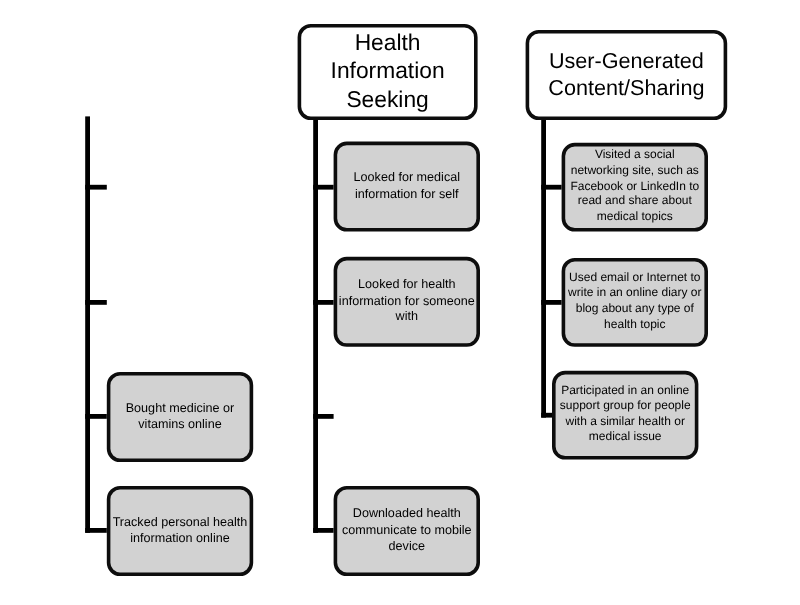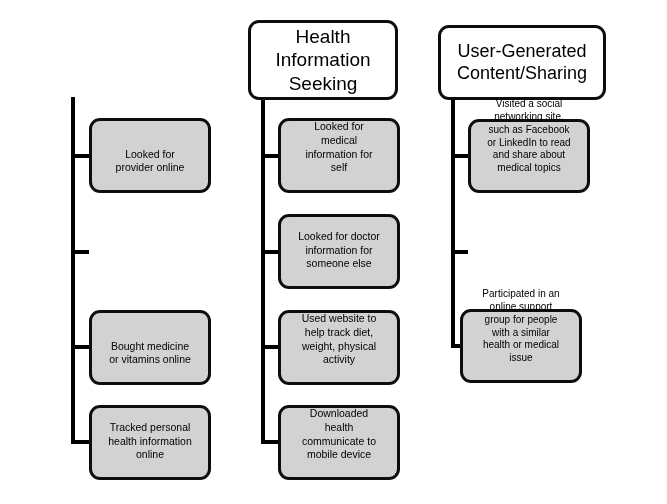--- a/index.html
+++ b/index.html
@@ -28,22 +28,21 @@
   }
   .hdr {
     background: #ffffff;
     line-height: 1.22;
     padding: 0 4px;
   }
   .item {
     background: #d2d2d2;
     width: 122px;
     line-height: 1.3;
-    padding: 15px;
-    align-items: flex-end;
+    padding: 0;
   }
   .item span, .hdr span {
     display: block;
     width: 100%;
   }
   .vline {
     position: absolute;
     width: 4px;
     background: #000000;
   }
@@ -70,49 +69,46 @@
   <div class="stub" style="left:261px;top:154px;width:17px"></div>
   <div class="stub" style="left:261px;top:250px;width:17px"></div>
   <div class="stub" style="left:261px;top:345px;width:17px"></div>
   <div class="stub" style="left:261px;top:440px;width:17px"></div>
 
   <div class="vline" style="left:451px;top:97px;height:251px"></div>
   <div class="stub" style="left:451px;top:154px;width:17px"></div>
   <div class="stub" style="left:451px;top:250px;width:17px"></div>
   <div class="stub" style="left:451px;top:344px;width:17px"></div>
 
-  <div class="box item fs-items12" style="left:89px;top:118px;height:75px">
-    <span>Looked for provider online</span>
-  </div>
   <div class="box item fs-items12" style="left:89px;top:310px;height:75px">
     <span>Bought medicine or vitamins online</span>
   </div>
   <div class="box item fs-items12" style="left:89px;top:405px;height:75px">
     <span>Tracked personal health information online</span>
   </div>
 
   <div class="box hdr" style="left:248px;top:20px;width:150px;height:80px;font-size:19px">
     <span>Health Information Seeking</span>
   </div>
   <div class="box item fs-items12" style="left:278px;top:118px;height:75px">
     <span>Looked for medical information for self</span>
   </div>
   <div class="box item fs-items12" style="left:278px;top:214px;height:75px">
-    <span>Looked for doctor information for someone else</span>
-  </div>
-  <div class="box item fs-items12" style="left:278px;top:310px;height:75px">
-    <span>Used website to help track diet, weight, physical activity</span>
+    <span>Looked for health information for someone with</span>
   </div>
   <div class="box item fs-items12" style="left:278px;top:405px;height:75px">
     <span>Downloaded health communicate to mobile device</span>
   </div>
 
   <div class="box hdr" style="left:438px;top:25px;width:168px;height:75px;font-size:18px">
     <span>User-Generated Content/Sharing</span>
   </div>
   <div class="box item fs-items3" style="left:468px;top:119px;height:74px">
     <span>Visited a social networking site, such as Facebook or LinkedIn to read and share about medical topics</span>
   </div>
+  <div class="box item fs-items3" style="left:468px;top:215px;height:74px">
+    <span>Used email or Internet to write in an online diary or blog about any type of health topic</span>
+  </div>
   <div class="box item fs-items3" style="left:460px;top:309px;height:74px">
     <span>Participated in an online support group for people with a similar health or medical issue</span>
   </div>
 
 </div>
 
 </body></html>

